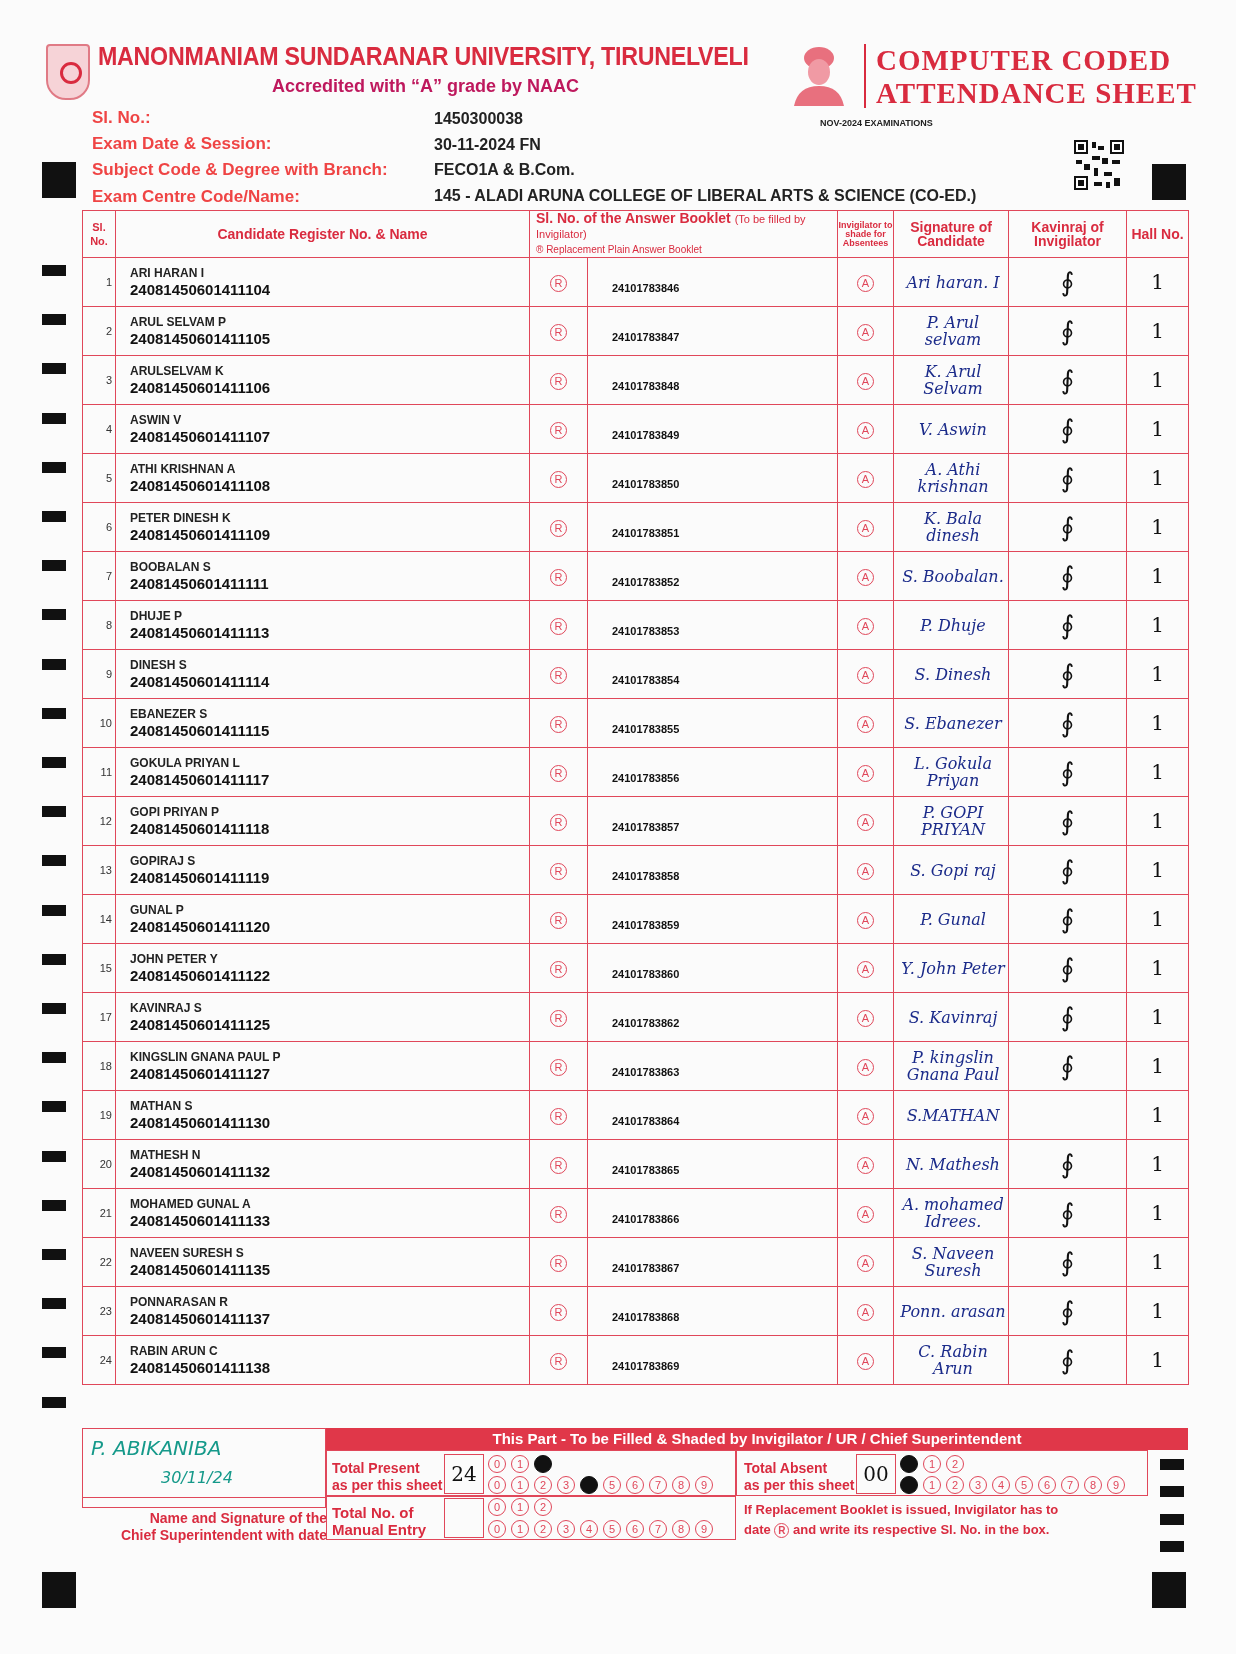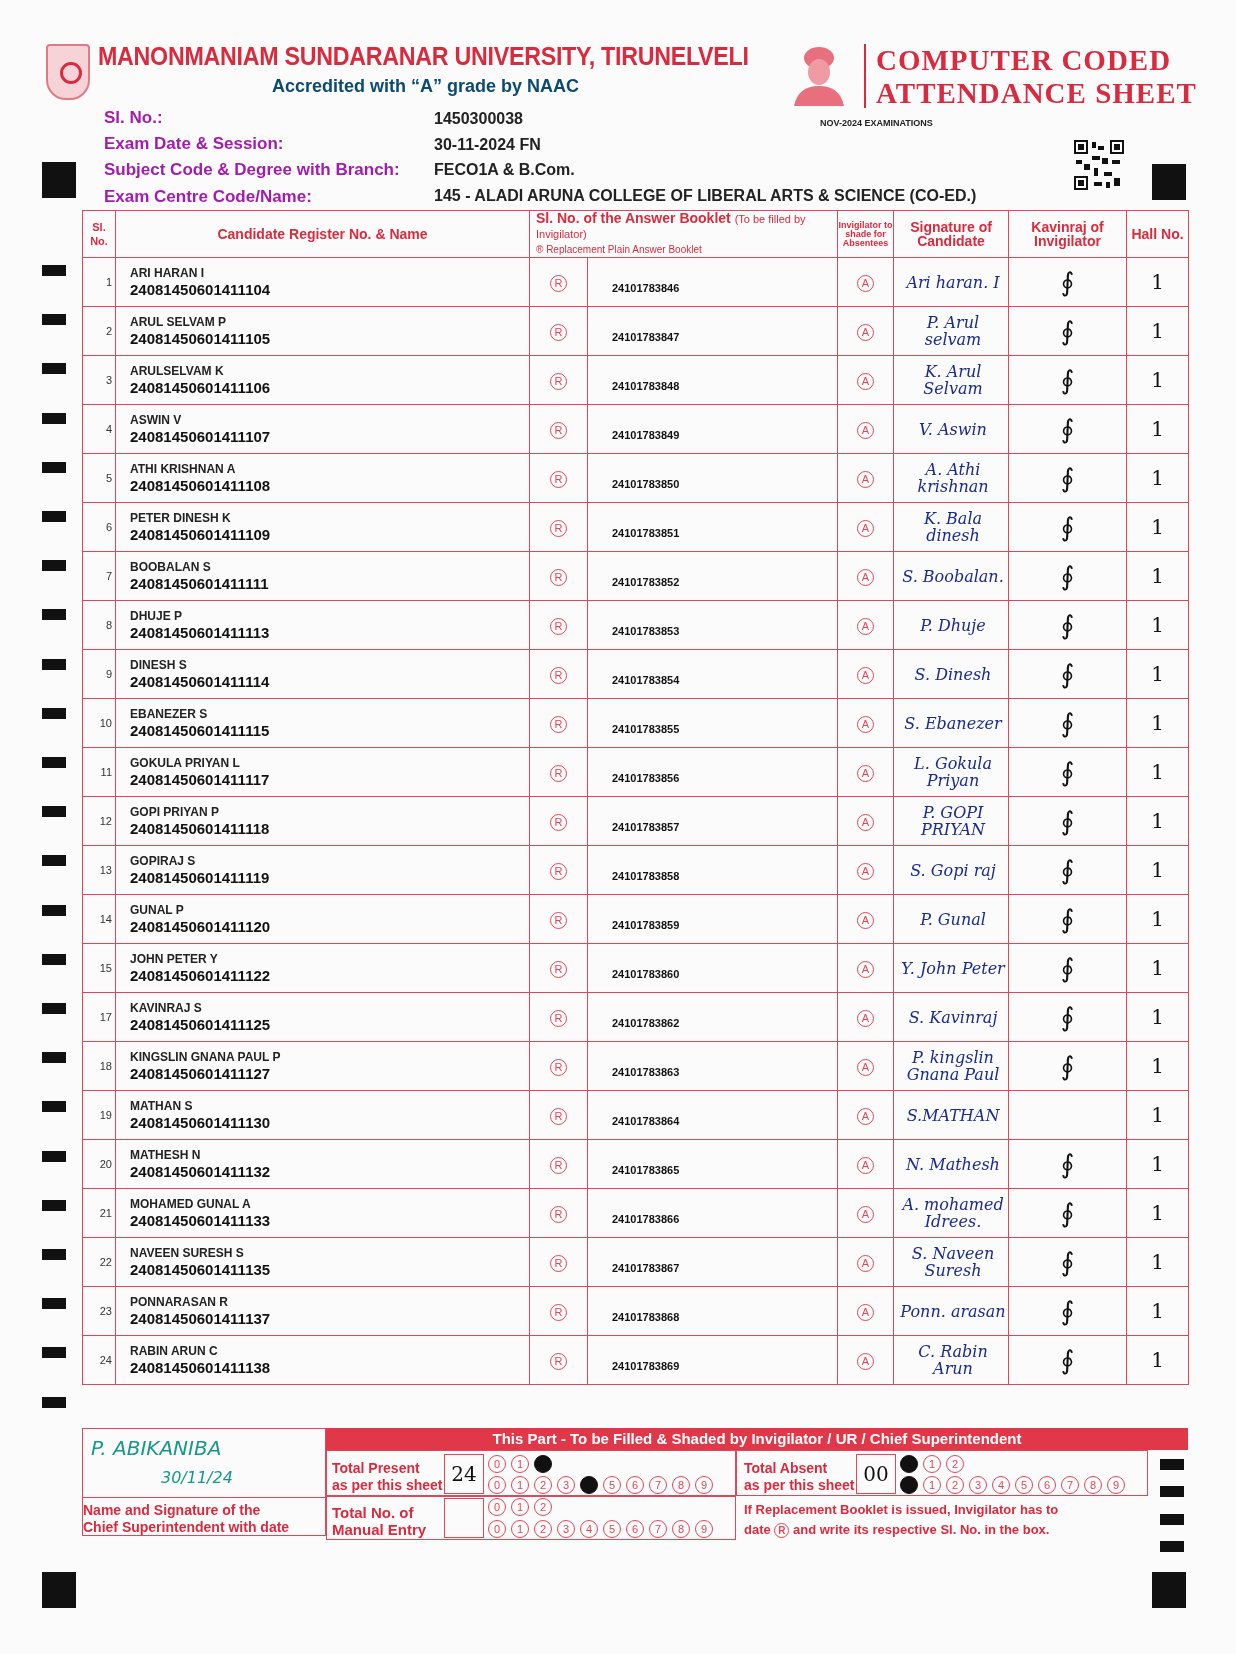--- a/index.html
+++ b/index.html
@@ -2,27 +2,27 @@
 <html><head>
 <meta charset="utf-8">
 <style>
   * { box-sizing: border-box; margin: 0; padding: 0; }
   body { width: 1236px; height: 1654px; background: #fbfbfb; position: relative; font-family: "Liberation Sans", sans-serif; overflow: hidden; }
   .abs { position: absolute; }
   .mark { position: absolute; background: #111; }
   .logo { left: 46px; top: 44px; width: 44px; height: 56px; border: 2px solid #e07a85; border-radius: 4px 4px 20px 20px; background: #f6d3d7; }
   .logo::after { content: ""; position: absolute; left: 12px; top: 16px; width: 16px; height: 16px; border-radius: 50%; border: 3px solid #d92b3f; }
   .uni-title { left: 98px; top: 42px; font-size: 25px; font-weight: bold; color: #d92b3f; letter-spacing: -0.3px; transform: scaleX(0.93); transform-origin: left; white-space: nowrap; }
-  .accred { left: 272px; top: 76px; font-size: 18px; font-weight: bold; color: #0c4a6e; white-space: nowrap; }
+  .accred { left: 272px; top: 76px; font-size: 18px; font-weight: bold; color: #be185d; white-space: nowrap; }
   .portrait { left: 790px; top: 44px; width: 58px; height: 62px; }
   .vline { left: 864px; top: 44px; width: 2px; height: 64px; background: #d92b3f; }
   .cc-title { left: 876px; top: 44px; font-family: "Liberation Serif", serif; font-size: 29px; font-weight: bold; color: #d92b3f; line-height: 33px; letter-spacing: 1px; white-space: nowrap; }
   .exams { left: 820px; top: 118px; font-size: 9px; font-weight: bold; color: #222; }
   .qr { left: 1074px; top: 140px; width: 50px; height: 50px; }
-  .meta-label { left: 104px; font-size: 17px; font-weight: bold; color: #a21caf; white-space: nowrap; }
+  .meta-label { left: 92px; font-size: 17px; font-weight: bold; color: #ef4444; white-space: nowrap; }
   .meta-val { left: 434px; font-size: 16px; font-weight: bold; color: #222; white-space: nowrap; }
   table.sheet { position: absolute; left: 82px; top: 210px; width: 1106px; border-collapse: collapse; table-layout: fixed; }
   table.sheet td, table.sheet th { border: 1.3px solid #e0475a; vertical-align: middle; }
   table.sheet th { color: #d92b3f; font-weight: bold; height: 38px; font-size: 14px; line-height: 14px; }
   .th-sl { font-size: 11px !important; }
   .th-small { font-size: 9px !important; line-height: 9px !important; }
   .th-booklet { text-align: left; padding-left: 6px; }
   .th-booklet .sub { font-weight: normal; font-size: 10px; display: block; margin-top: 2px; }
   .th-booklet .paren { font-weight: normal; font-size: 11px; }
   table.sheet td { height: 49px; }
@@ -31,23 +31,23 @@
   .cname { font-size: 12px; font-weight: bold; color: #222; display: block; }
   .creg { font-size: 15px; font-weight: bold; color: #111; display: block; margin-top: 1px; }
   td.rcol, td.acol { text-align: center; }
   .bubble { display: inline-block; width: 17px; height: 17px; border: 1.3px solid #e0475a; border-radius: 50%; color: #e0475a; font-size: 11px; line-height: 15px; text-align: center; }
   td.bno { vertical-align: top; padding-top: 12px; padding-left: 24px; font-size: 11px; font-weight: bold; color: #111; }
   td.sig { font-family: "DejaVu Serif", serif; font-style: italic; color: #1b2b8a; font-size: 16px; line-height: 17px; padding-left: 4px; text-align: center; }
   td.inv { text-align: center; }
   .invsig { font-family: "DejaVu Serif", serif; font-size: 26px; color: #111; }
   td.hall { text-align: center; font-family: "DejaVu Serif", serif; font-size: 20px; color: #111; }
   .footer { position: absolute; left: 82px; top: 1428px; width: 1106px; height: 112px; }
-  .cs-box { position: absolute; left: 0; top: 0; width: 244px; height: 108px; border: 1.3px solid #e0475a; }
+  .cs-box { position: absolute; left: 0; top: 0; width: 244px; height: 80px; border: 1.3px solid #e0475a; }
   .cs-sig { position: absolute; left: 8px; top: 4px; font-family: "DejaVu Sans", sans-serif; color: #15998a; font-size: 20px; line-height: 30px; font-style: italic; }
-  .cs-label { position: absolute; left: 0; top: 68px; width: 244px; text-align: left; color: #d92b3f; font-weight: bold; font-size: 14px; line-height: 17px; border-top: 1.3px solid #e0475a; padding-top: 4px; }
+  .cs-label { position: absolute; left: 0; top: 68px; width: 244px; text-align: right; color: #d92b3f; font-weight: bold; font-size: 14px; line-height: 17px; border-top: 1.3px solid #e0475a; padding-top: 12px; }
   .banner { position: absolute; left: 244px; top: 0; width: 862px; height: 22px; background: #e03749; color: #fff; font-weight: bold; font-size: 15px; text-align: center; line-height: 22px; }
   .fbox { position: absolute; border: 1.3px solid #e0475a; }
   .flabel { position: absolute; color: #d92b3f; font-weight: bold; font-size: 14px; line-height: 17px; }
   .writebox { position: absolute; width: 40px; height: 40px; border: 1.3px solid #e0475a; font-family: "DejaVu Serif", serif; font-size: 20px; color: #111; text-align: center; line-height: 38px; }
   .brow { position: absolute; display: flex; gap: 5px; }
   .b { width: 18px; height: 18px; border: 1.2px solid #e0475a; border-radius: 50%; color: #e0475a; font-size: 11px; line-height: 16px; text-align: center; }
   .b.filled { background: #111; border-color: #111; color: #111; }
   .note { position: absolute; color: #d92b3f; font-weight: bold; font-size: 13px; line-height: 20px; }
 </style>
 </head>

